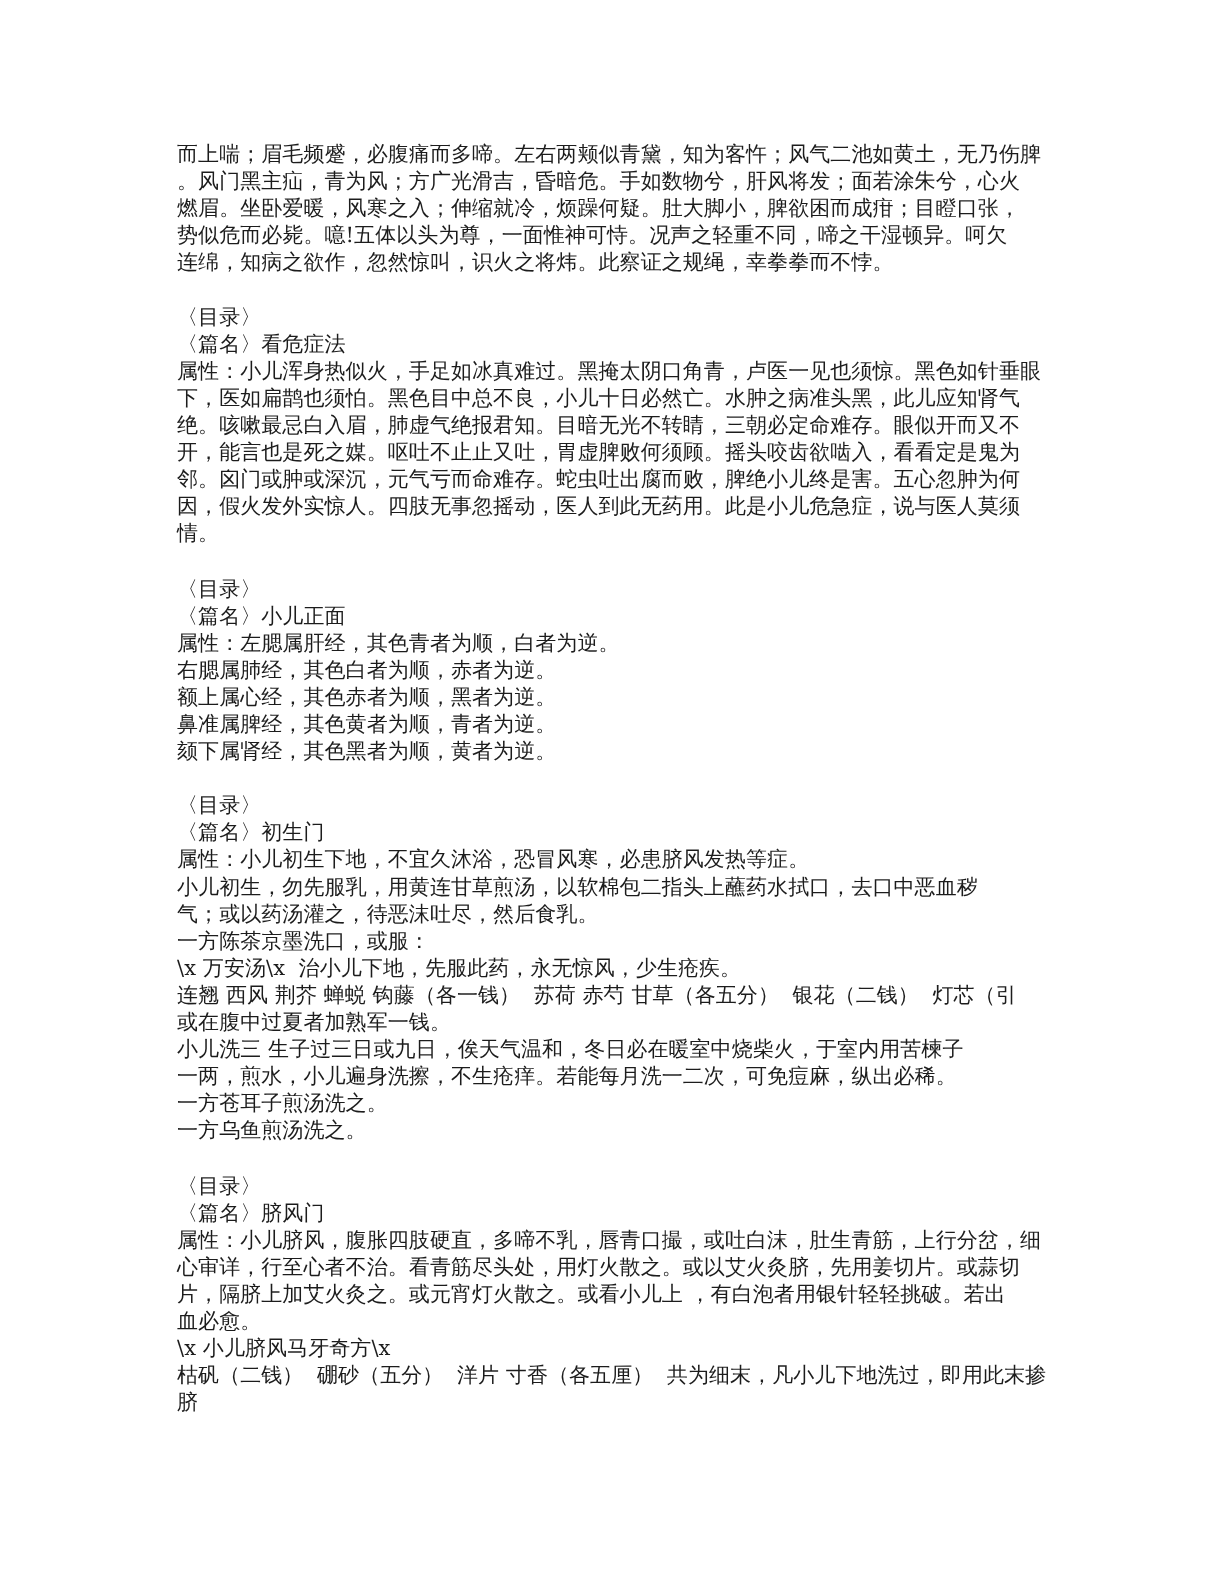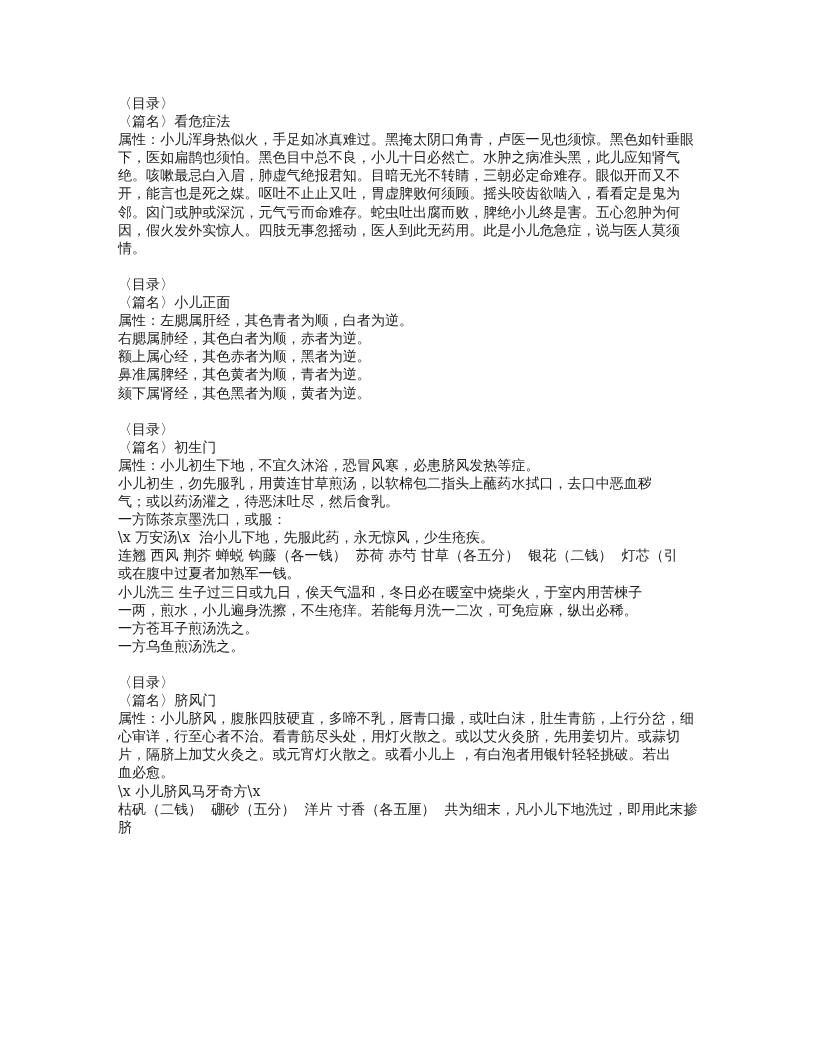--- a/index.html
+++ b/index.html
@@ -39,20 +39,25 @@
   }
   .doc-block:last-child {
     margin-bottom: 0;
   }
 </style>
 </head>
 <body>
 
 <div class="page">
   <div class="doc-content">
+    <div class="doc-block">而上喘；眉毛频蹙，必腹痛而多啼。左右两颊似青黛，知为客忤；风气二池如黄土，无乃伤脾
+。风门黑主疝，青为风；方广光滑吉，昏暗危。手如数物兮，肝风将发；面若涂朱兮，心火
+燃眉。坐卧爱暖，风寒之入；伸缩就冷，烦躁何疑。肚大脚小，脾欲困而成疳；目瞪口张，
+势似危而必毙。噫!五体以头为尊，一面惟神可恃。况声之轻重不同，啼之干湿顿异。呵欠
+连绵，知病之欲作，忽然惊叫，识火之将炜。此察证之规绳，幸拳拳而不悖。</div>
     <div class="doc-block">〈目录〉
 〈篇名〉看危症法
 属性：小儿浑身热似火，手足如冰真难过。黑掩太阴口角青，卢医一见也须惊。黑色如针垂眼
 下，医如扁鹊也须怕。黑色目中总不良，小儿十日必然亡。水肿之病准头黑，此儿应知肾气
 绝。咳嗽最忌白入眉，肺虚气绝报君知。目暗无光不转睛，三朝必定命难存。眼似开而又不
 开，能言也是死之媒。呕吐不止止又吐，胃虚脾败何须顾。摇头咬齿欲啮入，看看定是鬼为
 邻。囟门或肿或深沉，元气亏而命难存。蛇虫吐出腐而败，脾绝小儿终是害。五心忽肿为何
 因，假火发外实惊人。四肢无事忽摇动，医人到此无药用。此是小儿危急症，说与医人莫须
 情。</div>
     <div class="doc-block">〈目录〉

